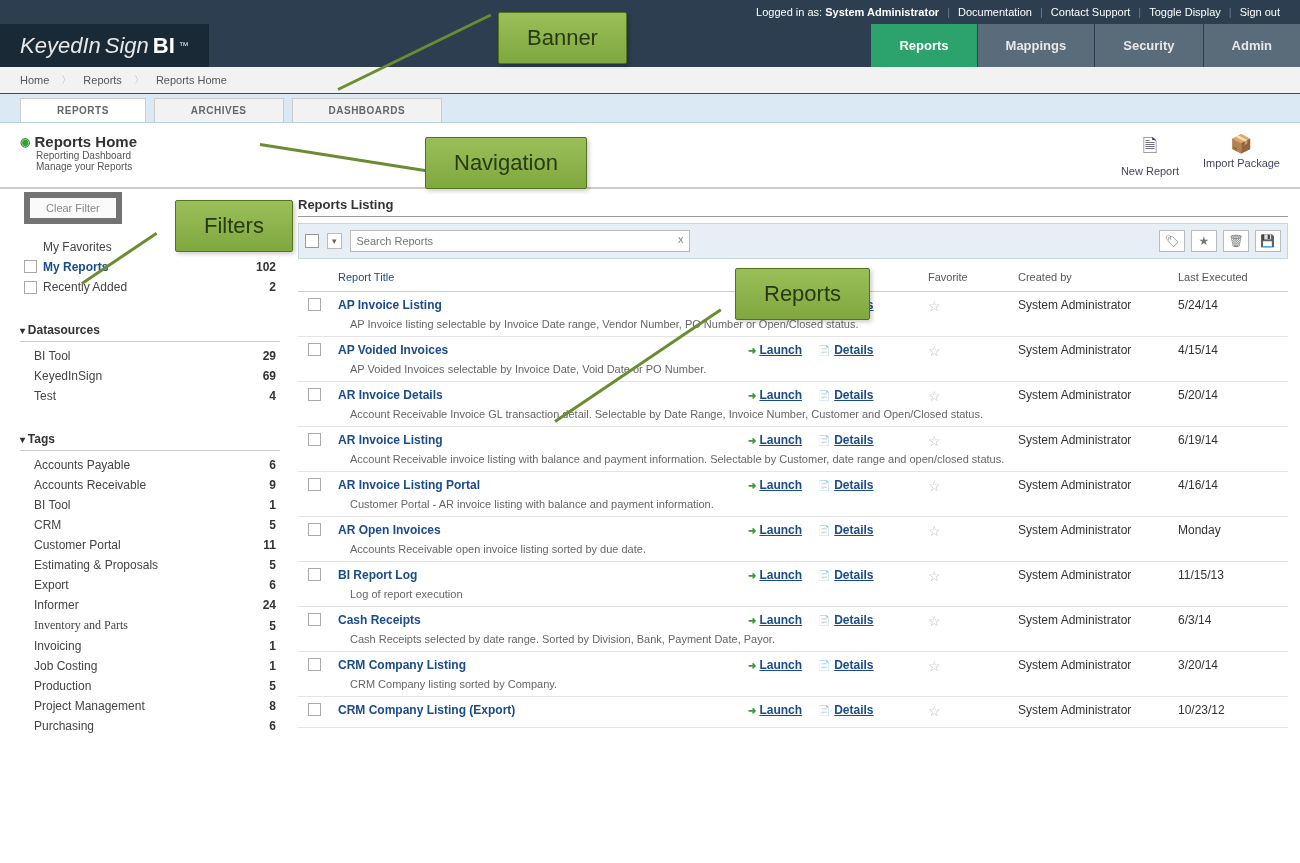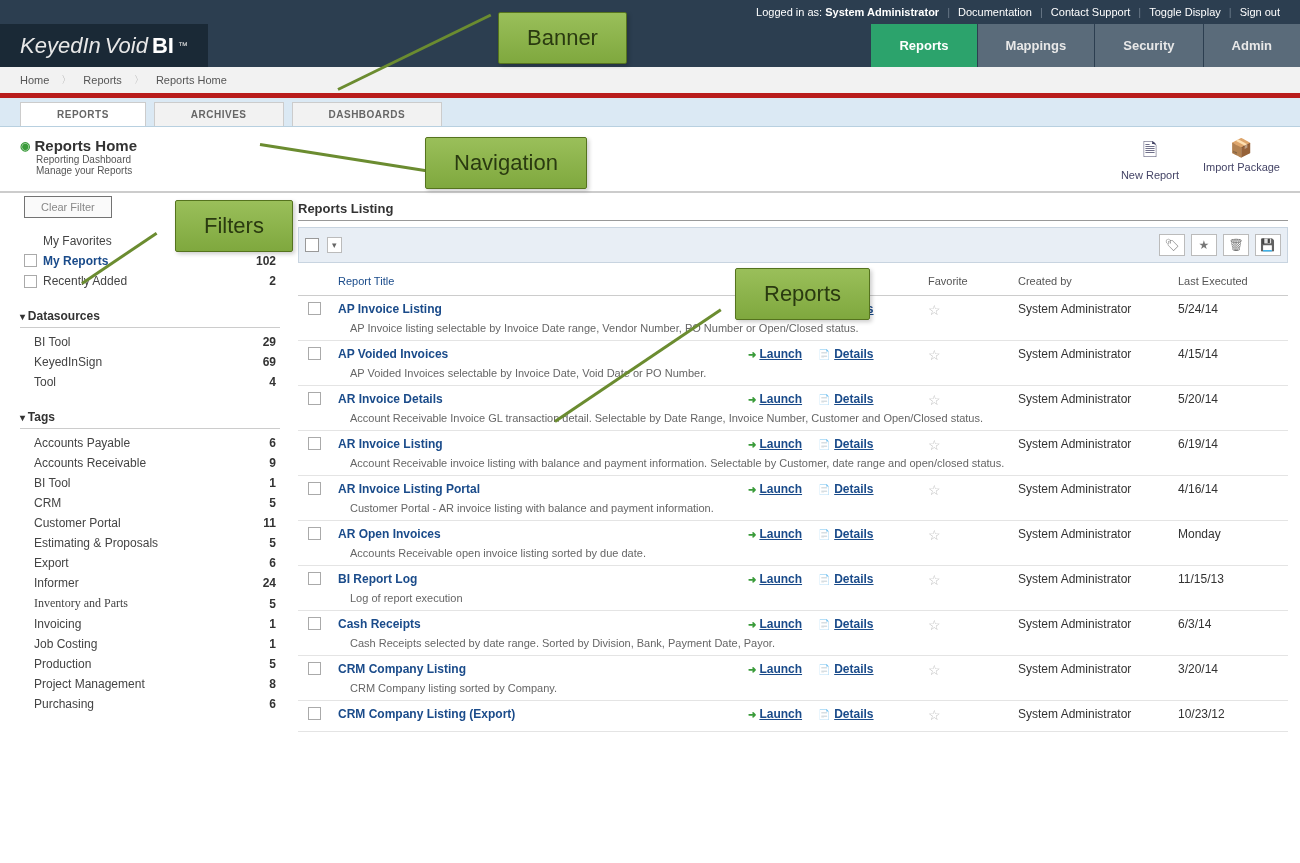--- a/index.html
+++ b/index.html
@@ -10,21 +10,21 @@
 .banner-top { display: flex; justify-content: flex-end; align-items: center; padding: 6px 20px; font-size: 11px; gap: 8px; }
 .banner-top a { color: #fff; text-decoration: none; }
 .banner-top .sep { color: #6b7a8a; }
 .banner-bottom { display: flex; justify-content: space-between; align-items: stretch; }
 .logo { padding: 8px 20px; font-size: 22px; font-style: italic; color: #e8e8e8; background: #1a2936; display: flex; align-items: center; gap: 4px; }
 .logo .bi { color: #fff; font-style: normal; font-weight: bold; }
 .nav-main { display: flex; }
 .nav-main .tab { padding: 14px 28px; background: #5a6b7a; color: #e8e8e8; font-size: 13px; font-weight: bold; border-left: 1px solid #2c3e50; cursor: pointer; }
 .nav-main .tab.active { background: #2ca36c; color: #fff; }
 
-.breadcrumb { background: #f2f2f2; border-bottom: 5px solid #b91c1c; padding: 6px 20px; font-size: 11px; color: #555; display: flex; align-items: center; gap: 12px; }
+.breadcrumb { background: #f2f2f2; border-bottom: 1px solid #b91c1c; padding: 6px 20px; font-size: 11px; color: #555; display: flex; align-items: center; gap: 12px; }
 .breadcrumb .chev { color: #aaa; font-size: 10px; }
 .breadcrumb span { cursor: pointer; }
 
 .subtabs { background: #dbe9f4; border-bottom: 1px solid #b8d0e0; padding: 4px 20px 0; display: flex; gap: 8px; }
 .subtab { padding: 6px 36px; background: #fff; border: 1px solid #ccc; border-bottom: none; font-size: 10px; font-weight: bold; color: #666; cursor: pointer; letter-spacing: 0.5px; }
 .subtab:not(.active) { background: #f2f2f2; }
 
 .page-header { display: flex; justify-content: space-between; align-items: flex-start; padding: 10px 20px; border-bottom: 2px solid #ccc; }
 .page-title-block h1 { font-size: 15px; font-weight: bold; color: #333; display: flex; align-items: center; gap: 4px; }
 .page-title-block .sub { font-size: 10px; color: #555; margin-left: 16px; }
@@ -36,22 +36,22 @@
 .sidebar { width: 260px; flex-shrink: 0; }
 .main { flex: 1; }
 
 .section-title { font-size: 13px; font-weight: bold; padding: 8px 0 4px; border-bottom: 1px solid #999; margin-bottom: 6px; }
 
 .filter-row { display: flex; justify-content: space-between; align-items: center; padding: 3px 4px; font-size: 12px; color: #444; }
 .filter-row .label { cursor: pointer; }
 .filter-row .count { font-weight: bold; color: #333; }
 .filter-row.active .label { color: #1a4b8a; font-weight: bold; }
 .filter-row .cb { width: 13px; height: 13px; border: 1px solid #aaa; display: inline-block; margin-right: 6px; vertical-align: middle; }
-.clear-btn { border: 1px solid #737373; padding: 4px 16px; font-size: 11px; color: #888; background: #fafafa; cursor: pointer; }
-.side-group { margin-top: 14px; }
+.clear-btn { border: 6px solid #737373; padding: 4px 16px; font-size: 11px; color: #888; background: #fafafa; cursor: pointer; }
+.side-group { margin-top: 22px; }
 .side-group h3 { font-size: 12px; font-weight: bold; padding: 4px 0; border-bottom: 1px solid #ccc; margin-bottom: 4px; }
 .side-group h3::before { content: "▾ "; font-size: 10px; }
 
 .toolbar { background: #e8eef5; border: 1px solid #c8d4e0; padding: 6px; display: flex; align-items: center; gap: 8px; margin-bottom: 4px; }
 .tb-cb { width: 14px; height: 14px; border: 1px solid #999; background: #fff; display: inline-block; }
 .tb-drop { font-size: 9px; color: #666; border: 1px solid #bbb; padding: 2px 4px; background: #fff; cursor: pointer; }
 .search { flex: 0 0 340px; position: relative; }
 .search input { width: 100%; padding: 4px 20px 4px 6px; border: 1px solid #bbb; font-size: 11px; color: #888; }
 .search .x { position: absolute; right: 6px; top: 3px; color: #888; cursor: pointer; font-size: 11px; }
 .tb-right { margin-left: auto; display: flex; gap: 6px; }
@@ -98,21 +98,21 @@
     <span class="sep">|</span>
     <a>Contact Support</a>
     <span class="sep">|</span>
     <a>Toggle Display</a>
     <span class="sep">|</span>
     <a>Sign out</a>
   </div>
   <div class="banner-bottom">
     <div class="logo">
       <span>KeyedIn</span>
-        <span>Void</span>
+        <span>Sign</span>
         <span class="bi">BI</span>
         <span style="font-size:10px;vertical-align:top;">™</span>
     </div>
     <div class="nav-main">
       <div class="tab active">Reports</div>
       <div class="tab">Mappings</div>
       <div class="tab">Security</div>
       <div class="tab">Admin</div>
     </div>
   </div>
@@ -187,21 +187,21 @@
       <div id="ds-list">
           <div class="filter-row">
             <span class="label" style="padding-left:10px;">BI Tool</span>
             <span class="count">29</span>
           </div>
           <div class="filter-row">
             <span class="label" style="padding-left:10px;">KeyedInSign</span>
             <span class="count">69</span>
           </div>
           <div class="filter-row">
-            <span class="label" style="padding-left:10px;">Tool</span>
+            <span class="label" style="padding-left:10px;">Test</span>
             <span class="count">4</span>
           </div>
         </div>
     </div>
     <div class="side-group">
       <h3>Tags</h3>
       <div id="tags-list">
           <div class="filter-row">
             <span class="label" style="padding-left:10px;">Accounts Payable</span>
             <span class="count">6</span>
@@ -260,20 +260,24 @@
           </div>
         </div>
     </div>
   </div>
 
   <div class="main">
     <div class="section-title">Reports Listing</div>
     <div class="toolbar">
       <span class="tb-cb"></span>
       <span class="tb-drop">▾</span>
+      <div class="search">
+        <input placeholder="Search Reports" style="">
+        <span class="x">x</span>
+      </div>
       <div class="tb-right">
         <div class="tb-btn">
             <span>🏷</span>
           </div>
         <div class="tb-btn">
             <span>★</span>
           </div>
         <div class="tb-btn">
             <span>🗑</span>
           </div>

